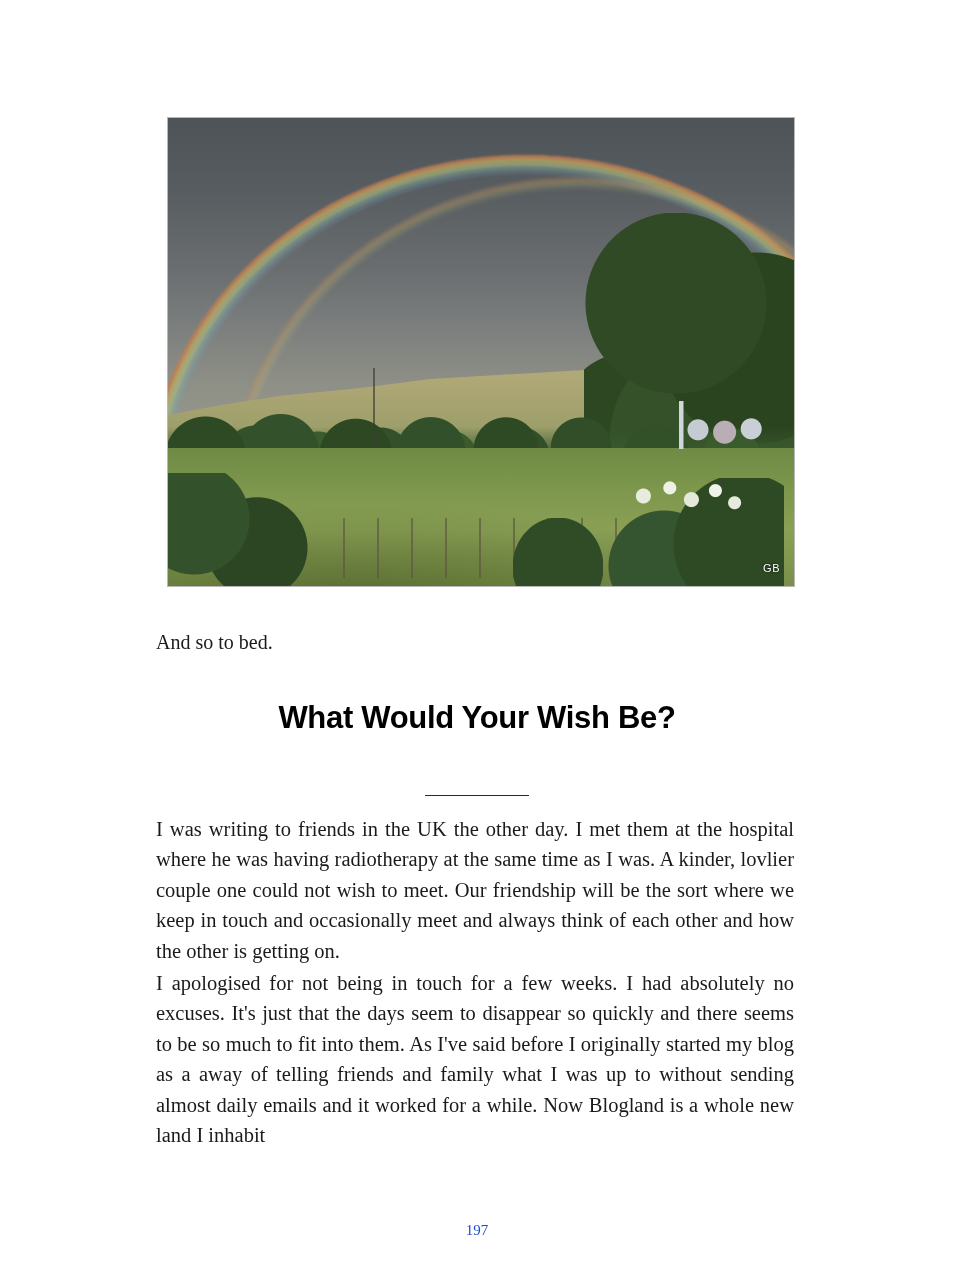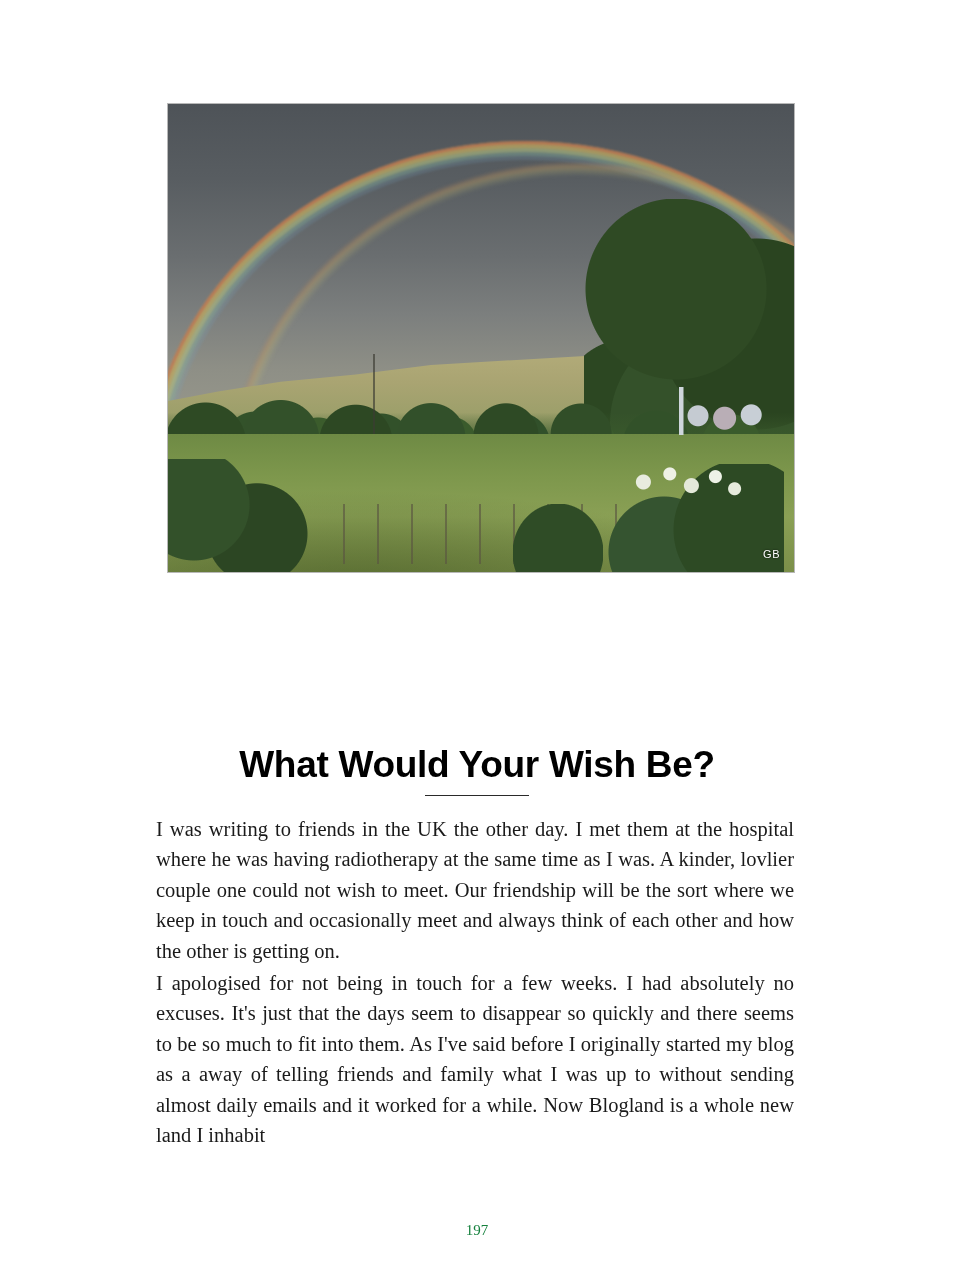--- a/index.html
+++ b/index.html
@@ -12,21 +12,21 @@
     width: 954px;
     height: 1276px;
     background: #ffffff;
     overflow: hidden;
     font-family: "Liberation Serif", serif;
     color: #1a1a1a;
   }
   .photo-frame {
     position: absolute;
     left: 167px;
-    top: 103px;
+    top: 117px;
     width: 626px;
     height: 468px;
     border: 1px solid #b8b8b8;
     overflow: hidden;
     background: #8a8a7a;
   }
   
   .sky {
     position: absolute;
     left: 0; top: 0; right: 0;
@@ -237,24 +237,23 @@
   }
 
   .entry-title {
     position: absolute;
     left: 0;
     right: 0;
     top: 700px;
     text-align: center;
     font-family: "Liberation Sans", sans-serif;
     font-weight: bold;
-    font-size: 37px;
+    font-size: 31px;
     letter-spacing: -0.3px;
     color: #000000;
-    margin-top: 44px;
   }
   .entry-date {
     position: absolute;
     left: 0;
     right: 0;
     top: 746px;
     text-align: center;
     font-style: italic;
     font-size: 15px;
     color: #1a1a1a;
@@ -281,21 +280,21 @@
   .body-text p {
     margin: 2px;
   }
   .page-number {
     position: absolute;
     left: 0;
     right: 0;
     top: 1222px;
     text-align: center;
     font-size: 15px;
-    color: #15803d;
+    color: #1d4ed8;
   }
 </style>
 </head>
 <body>
 
 <div class="page">
 
   <div class="photo-frame">
     <div class="sky"></div>
     <div class="rainbow"></div>
@@ -310,20 +309,21 @@
     </div>
     <div class="fence"></div>
     <div class="bush-left"></div>
     <div class="shrub-mid"></div>
     <div class="shrub-right"></div>
     <div class="flowers"></div>
     <div class="washing"></div>
     <div class="gb-credit">GB</div>
   </div>
 
+  <div class="caption-line">And so to bed.</div>
 
   <div class="entry-title">What Would Your Wish Be?</div>
   <div class="rule"></div>
 
   <div class="body-text">
     <p>I was writing to friends in the UK the other day.  I met them at the hospital where he was having radiotherapy at the same time as I was.  A kinder, lovlier couple one could not wish to meet.  Our friendship will be the sort where we keep in touch and occasionally meet and always think of each other and how  the other is getting on.</p>
     <p>I apologised for not being in touch for a few weeks.  I had absolutely no excuses.  It's just that the days seem to disappear so quickly and there seems to be so much to fit into them.   As I've said before I originally started my blog as a away of telling friends and family what I was up to without sending almost daily emails and it worked for a while.  Now Blogland is a whole new land I inhabit</p>
   </div>
 
   <div class="page-number">197</div>

